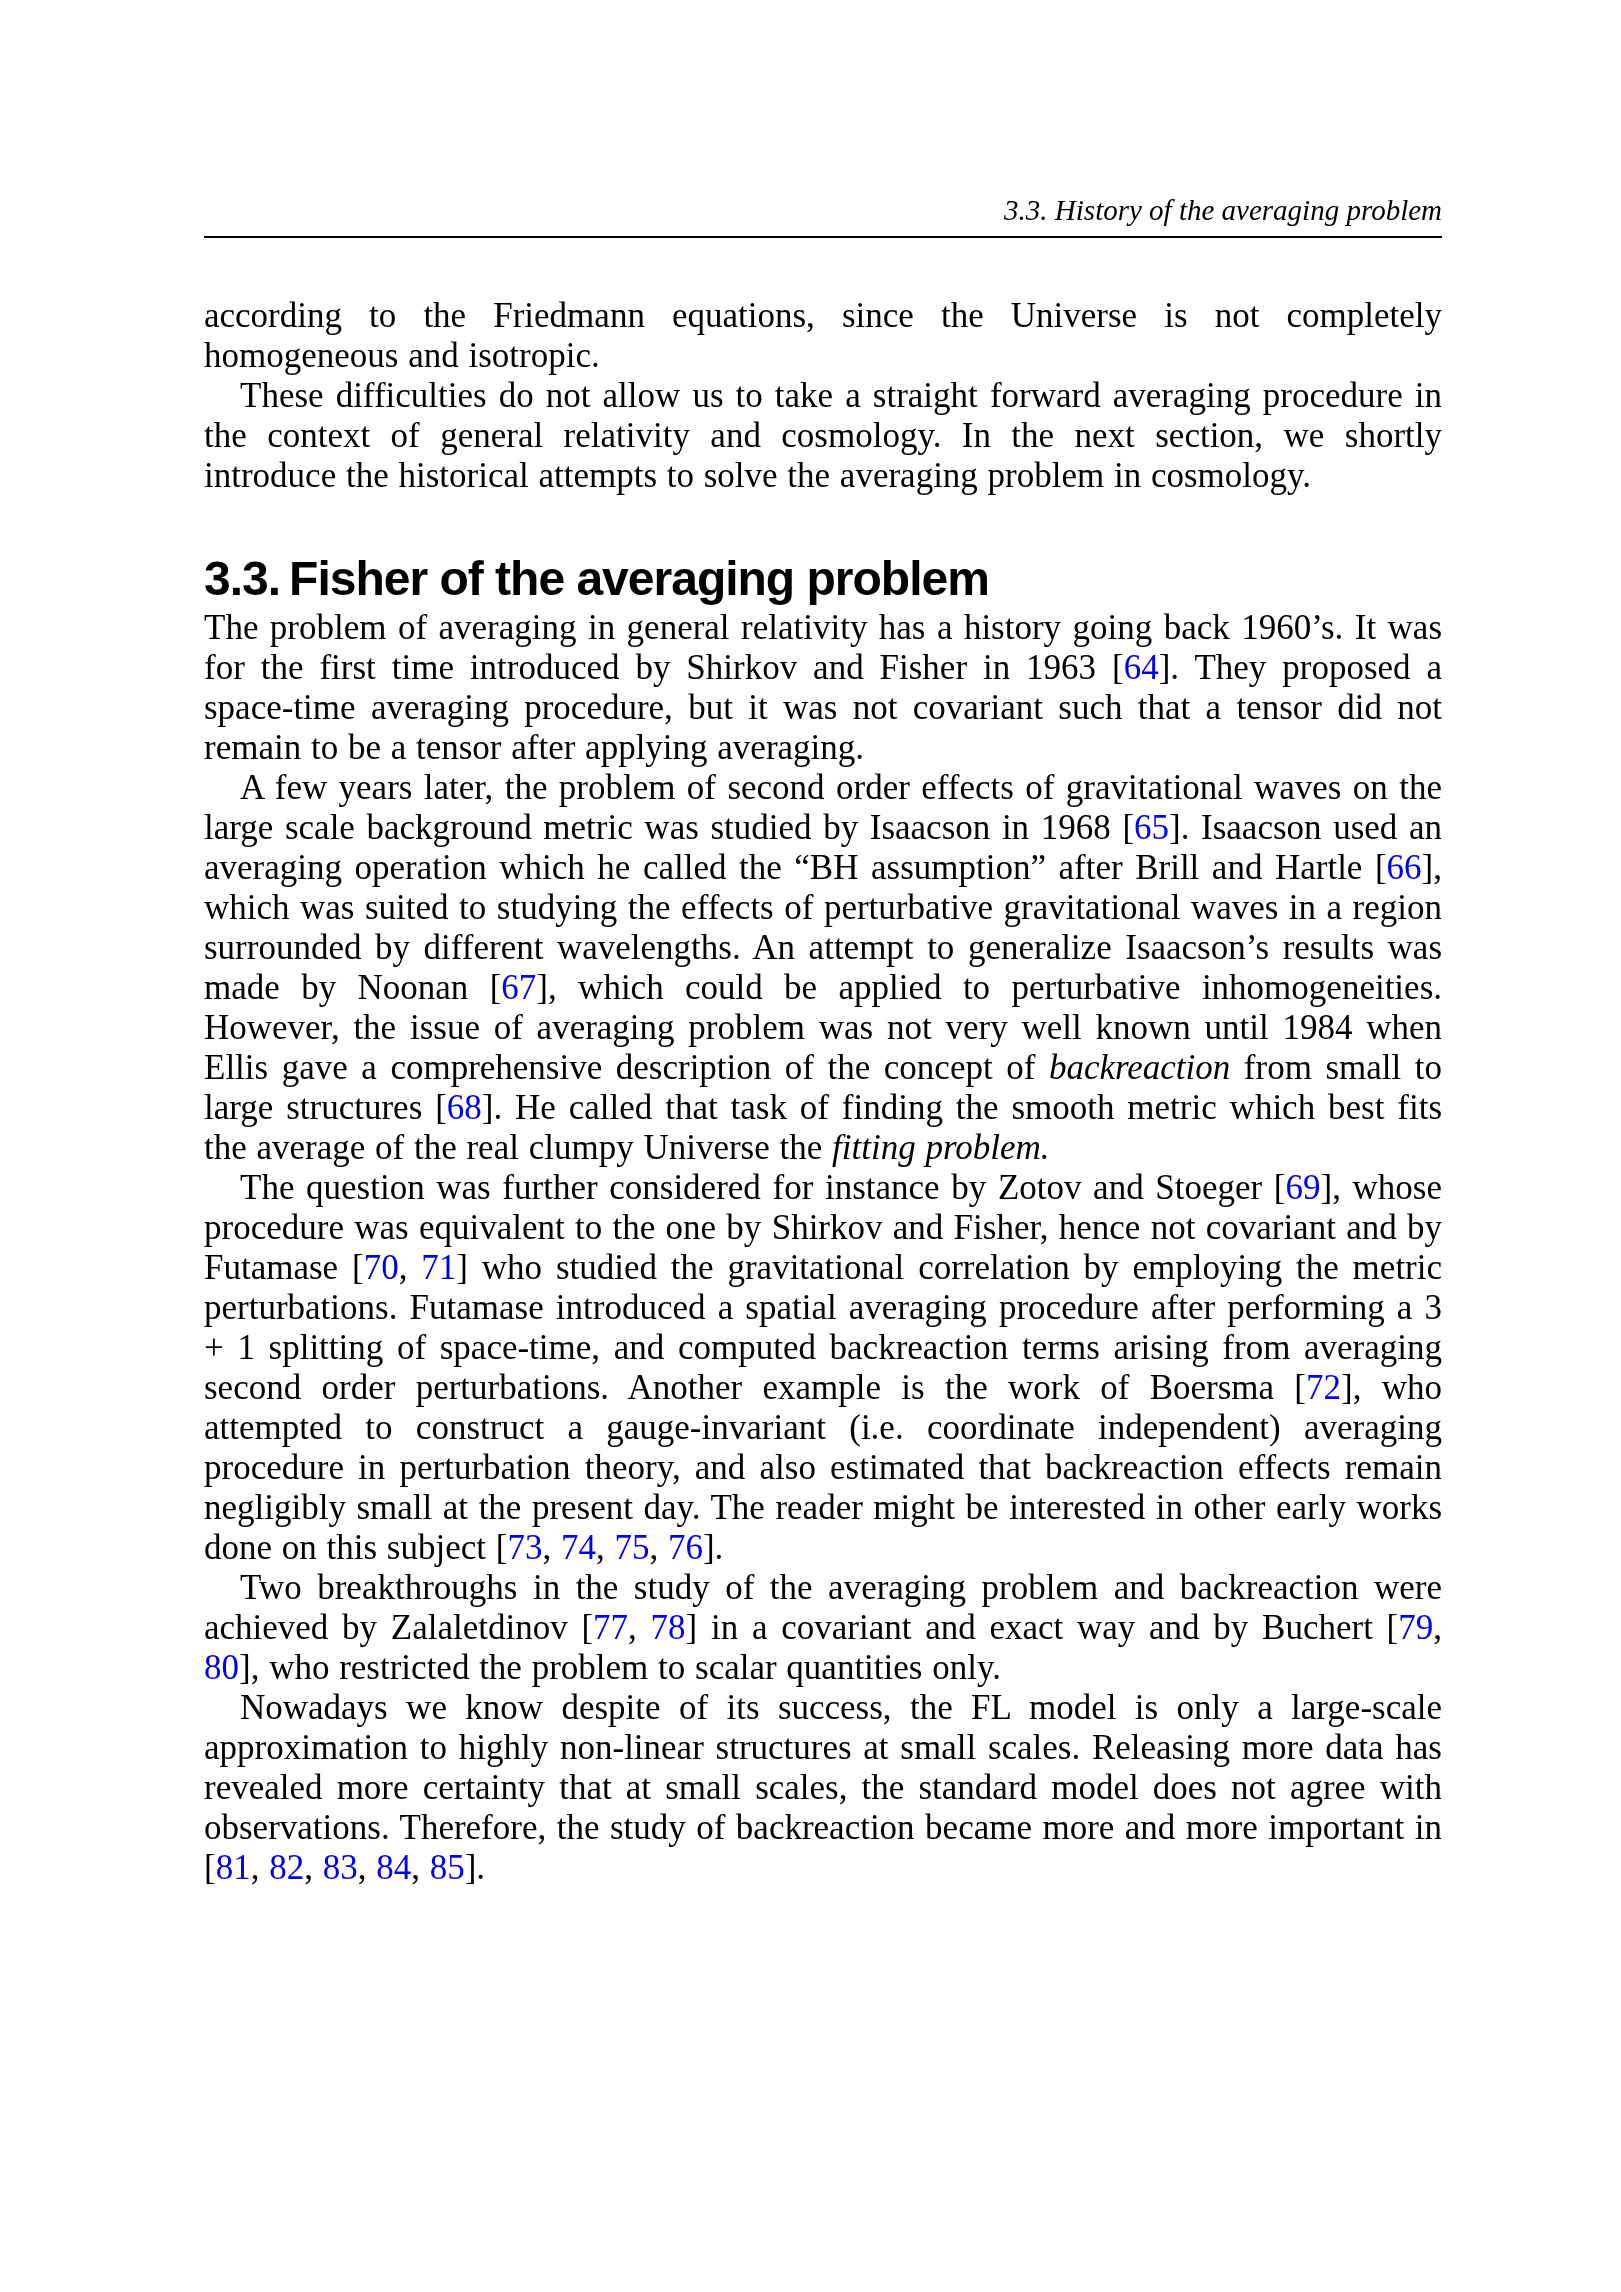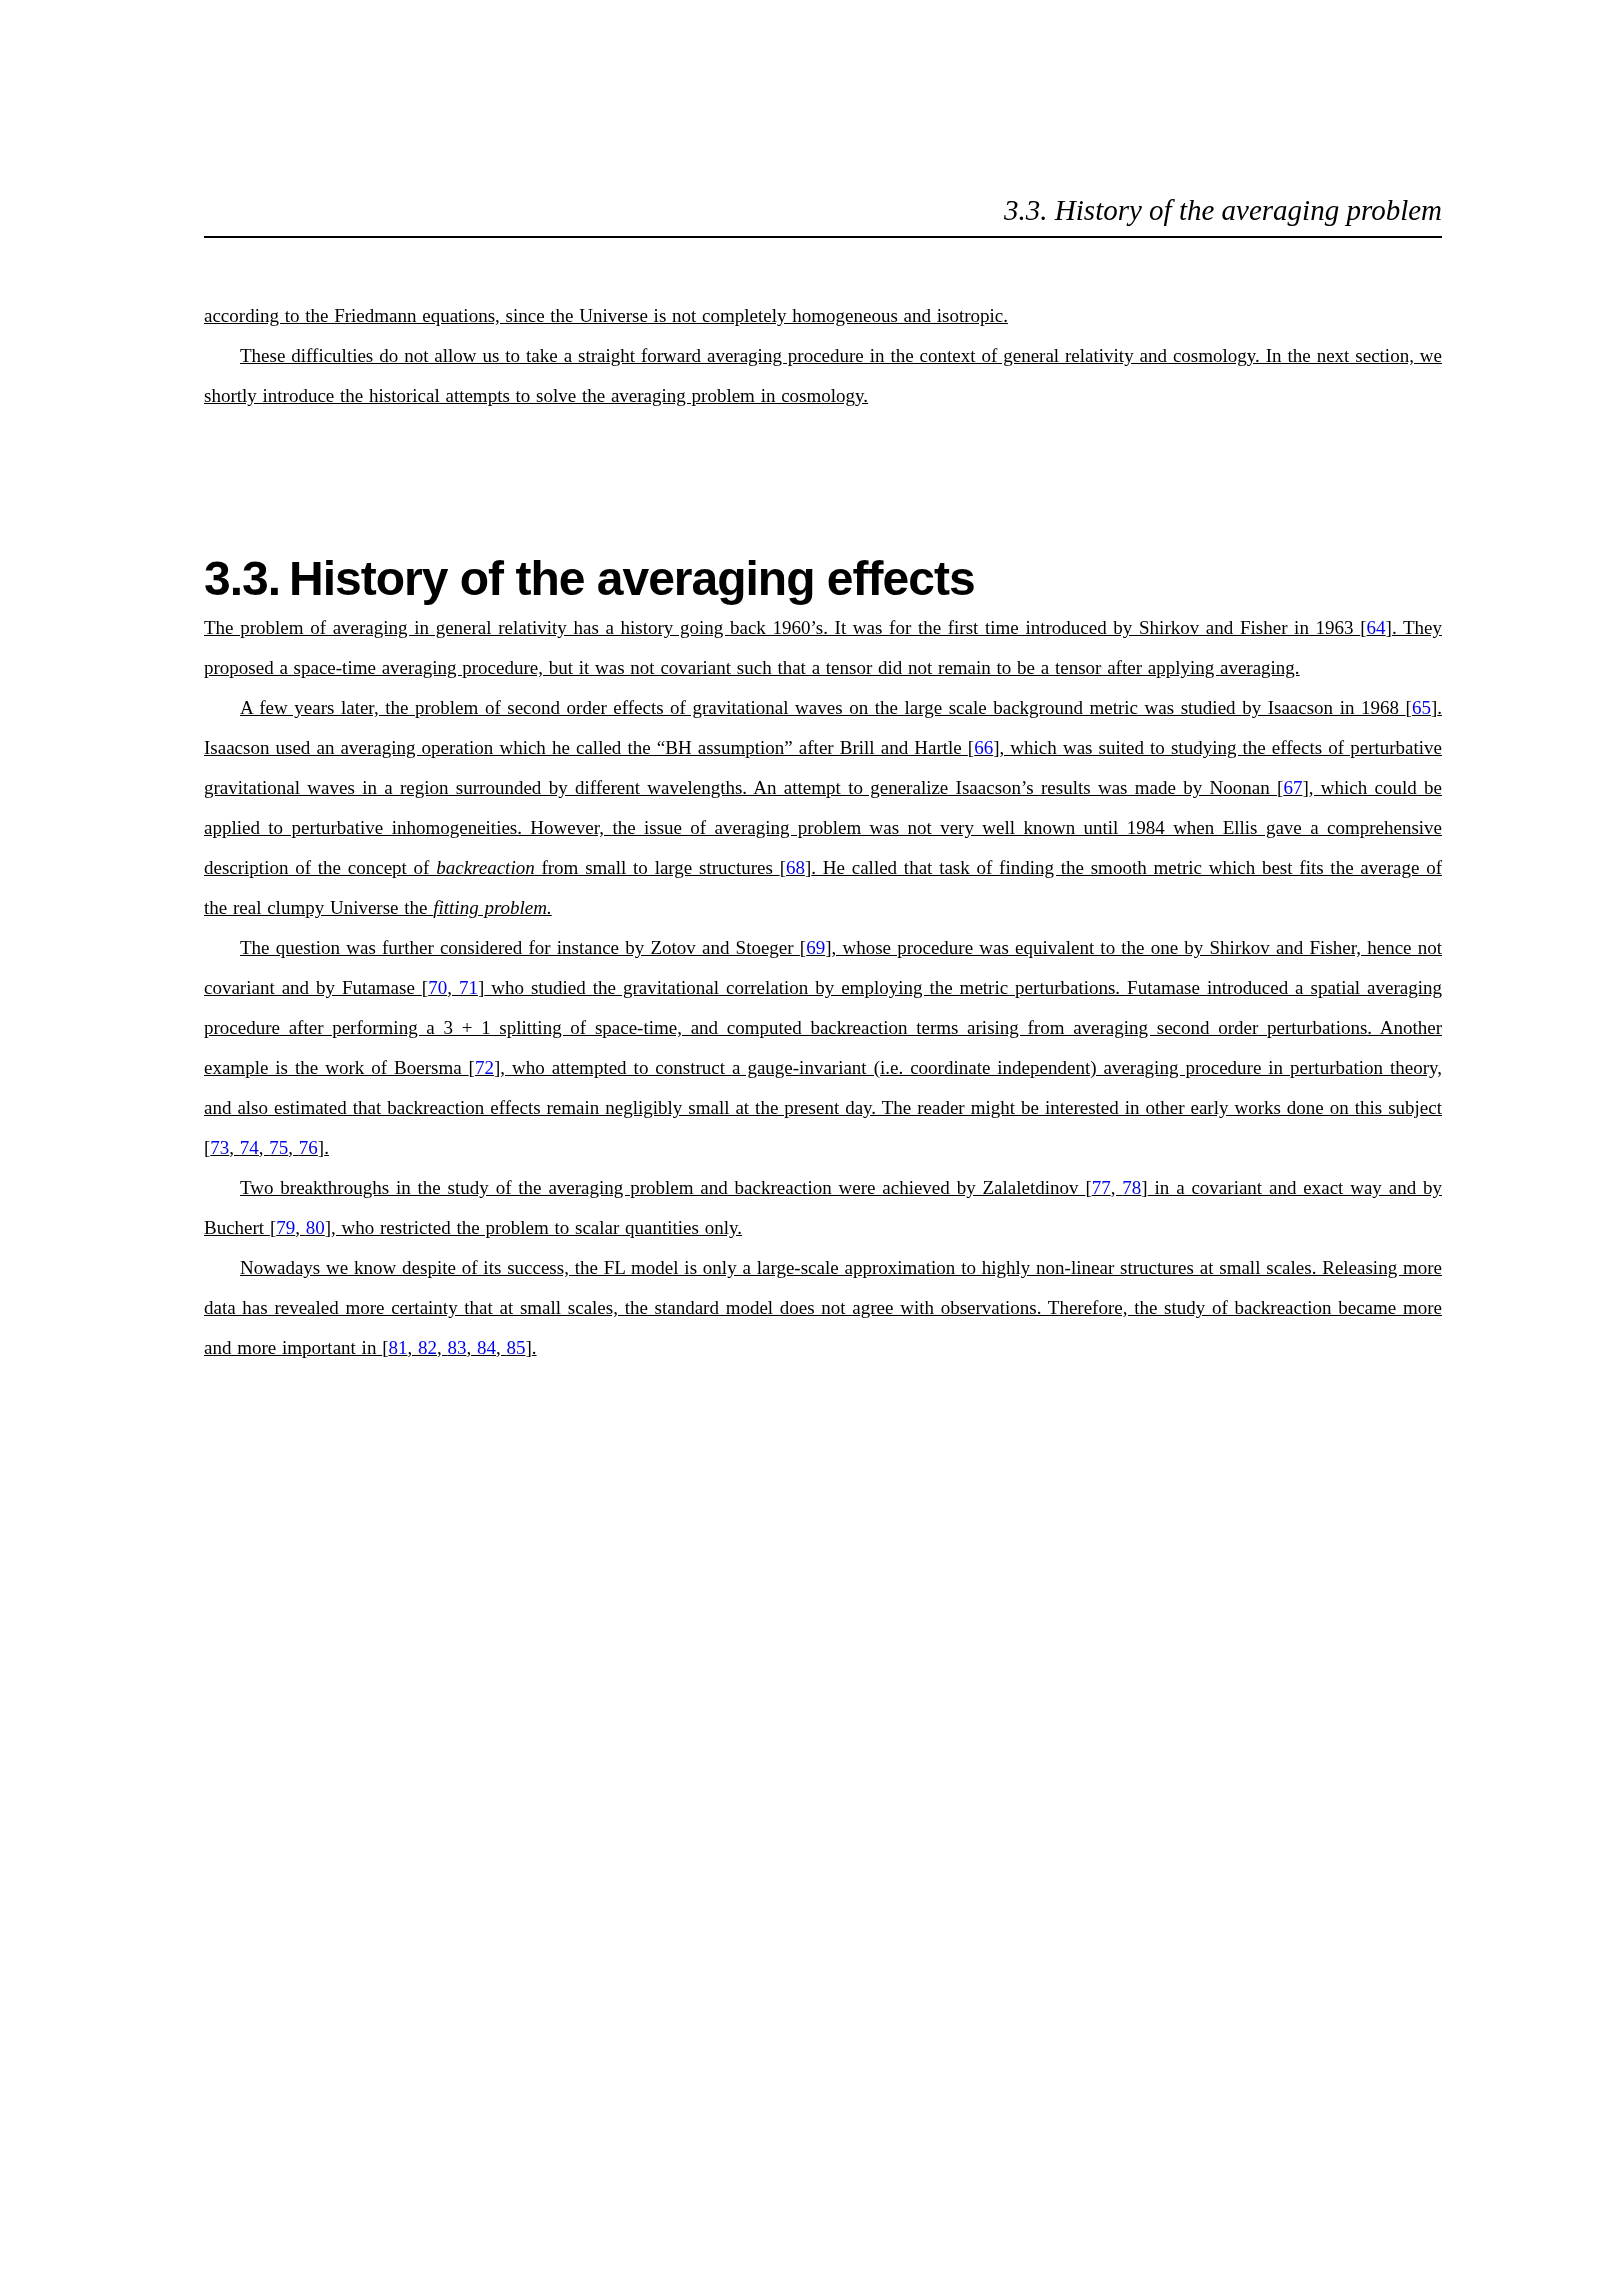--- a/index.html
+++ b/index.html
@@ -42,25 +42,24 @@
   }
   .body-block {
     position: absolute;
     left: 0;
     width: 100%;
   }
   .body-pre  { top: 296px; }
   .body-post { top: 608px; }
   .para {
     margin: 0;
-    font-size: 19px;
+    font-size: 35px;
     line-height: 40px;
     text-align: justify;
     word-spacing: 1px;
-    text-decoration: underline;
   }
   .para.indent { text-indent: 36px; }
   .em { font-style: italic; }
   .cite { color: var(--cite-color, #0000EE); }
   .section-heading {
     position: absolute;
     top: 550px;
     left: 0;
     margin: 0;
     font-family: "Liberation Sans", sans-serif;
@@ -88,21 +87,21 @@
     <div class="running-header">3.3.  History of the averaging problem</div>
 
     <div class="header-rule"></div>
 
     <div class="body-block body-pre">
         <p class="para"><span>according to the Friedmann equations, since the Universe is not completely homogeneous and isotropic.</span></p>
         <p class="para indent"><span>These difficulties do not allow us to take a straight forward averaging procedure in the context of general relativity and cosmology. In the next section, we shortly introduce the historical attempts to solve the averaging problem in cosmology.</span></p>
       </div>
 
     <h2 class="section-heading">
-      <span class="sec-num">3.3.</span><span>History of the averaging effects</span>
+      <span class="sec-num">3.3.</span><span>Fisher of the averaging problem</span>
     </h2>
 
     <div class="body-block body-post">
         <p class="para"><span>The problem of averaging in general relativity has a history going back 1960’s. It was for the first time introduced by Shirkov and Fisher in 1963 </span><span>[</span><span class="cite">64</span><span>]</span><span>. They proposed a space-time averaging procedure, but it was not covariant such that a tensor did not remain to be a tensor after applying averaging.</span></p>
         <p class="para indent"><span>A few years later, the problem of second order effects of gravitational waves on the large scale background metric was studied by Isaacson in 1968 </span><span>[</span><span class="cite">65</span><span>]</span><span>. Isaacson used an averaging operation which he called the “BH assumption” after Brill and Hartle </span><span>[</span><span class="cite">66</span><span>]</span><span>, which was suited to studying the effects of perturbative gravitational waves in a region surrounded by different wavelengths. An attempt to generalize Isaacson’s results was made by Noonan </span><span>[</span><span class="cite">67</span><span>]</span><span>, which could be applied to perturbative inhomogeneities. However, the issue of averaging problem was not very well known until 1984 when Ellis gave a comprehensive description of the concept of </span><span class="em">backreaction</span><span> from small to large structures </span><span>[</span><span class="cite">68</span><span>]</span><span>. He called that task of finding the smooth metric which best fits the average of the real clumpy Universe the </span><span class="em">fitting problem.</span></p>
         <p class="para indent"><span>The question was further considered for instance by Zotov and Stoeger </span><span>[</span><span class="cite">69</span><span>]</span><span>, whose procedure was equivalent to the one by Shirkov and Fisher, hence not covariant and by Futamase </span><span>[</span><span class="cite">70</span><span>, </span><span class="cite">71</span><span>]</span><span> who studied the gravitational correlation by employing the metric perturbations. Futamase introduced a spatial averaging procedure after performing a 3 + 1 splitting of space-time, and computed backreaction terms arising from averaging second order perturbations. Another example is the work of Boersma </span><span>[</span><span class="cite">72</span><span>]</span><span>, who attempted to construct a gauge-invariant (i.e. coordinate independent) averaging procedure in perturbation theory, and also estimated that backreaction effects remain negligibly small at the present day. The reader might be interested in other early works done on this subject </span><span>[</span><span class="cite">73</span><span>, </span><span class="cite">74</span><span>, </span><span class="cite">75</span><span>, </span><span class="cite">76</span><span>]</span><span>.</span></p>
         <p class="para indent"><span>Two breakthroughs in the study of the averaging problem and backreaction were achieved by Zalaletdinov </span><span>[</span><span class="cite">77</span><span>, </span><span class="cite">78</span><span>]</span><span> in a covariant and exact way and by Buchert </span><span>[</span><span class="cite">79</span><span>, </span><span class="cite">80</span><span>]</span><span>, who restricted the problem to scalar quantities only.</span></p>
         <p class="para indent"><span>Nowadays we know despite of its success, the FL model is only a large-scale approximation to highly non-linear structures at small scales. Releasing more data has revealed more certainty that at small scales, the standard model does not agree with observations. Therefore, the study of backreaction became more and more important in </span><span>[</span><span class="cite">81</span><span>, </span><span class="cite">82</span><span>, </span><span class="cite">83</span><span>, </span><span class="cite">84</span><span>, </span><span class="cite">85</span><span>]</span><span>.</span></p>
       </div>
 

